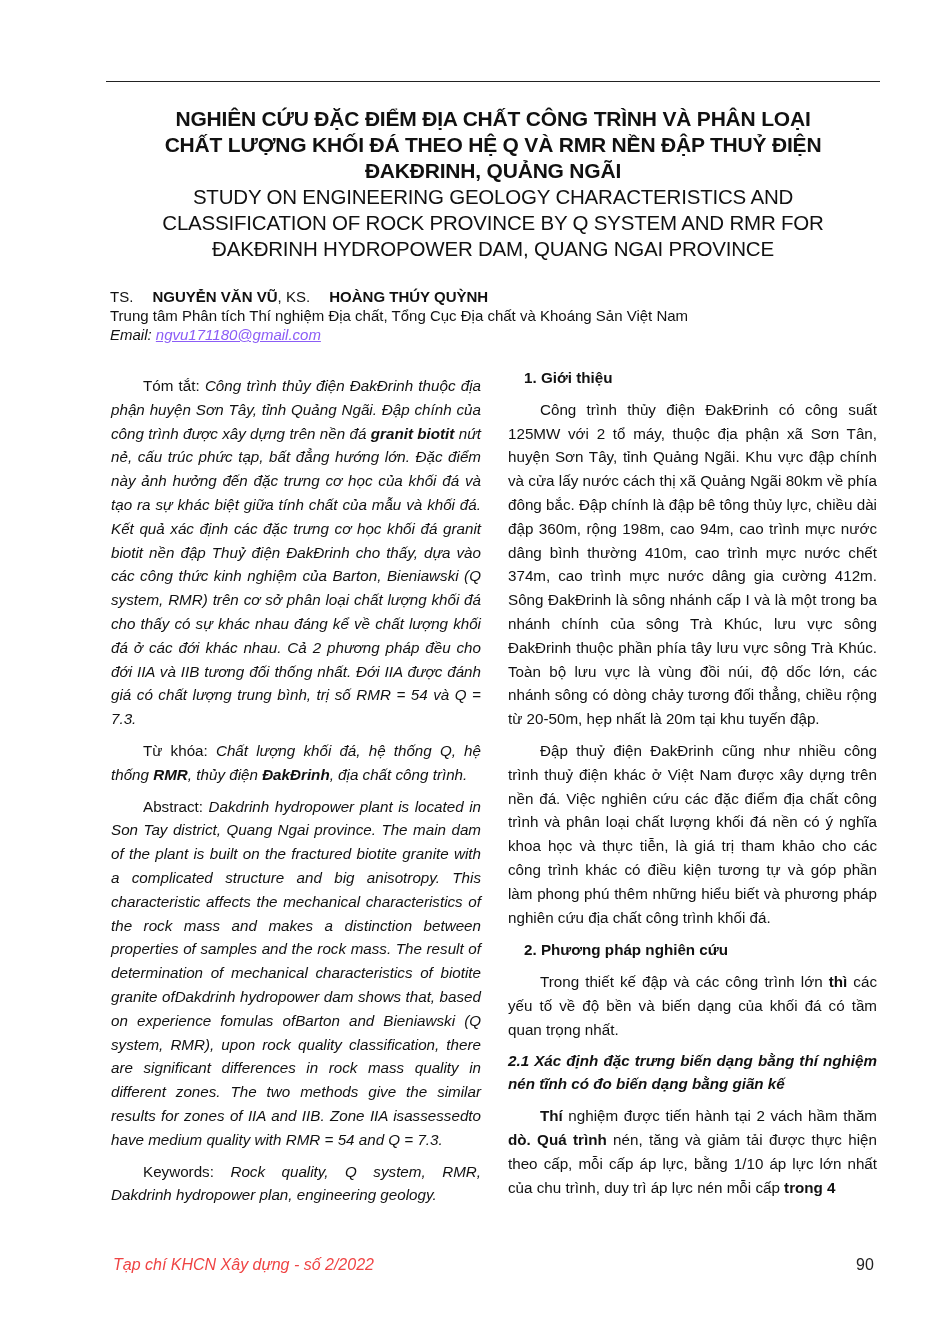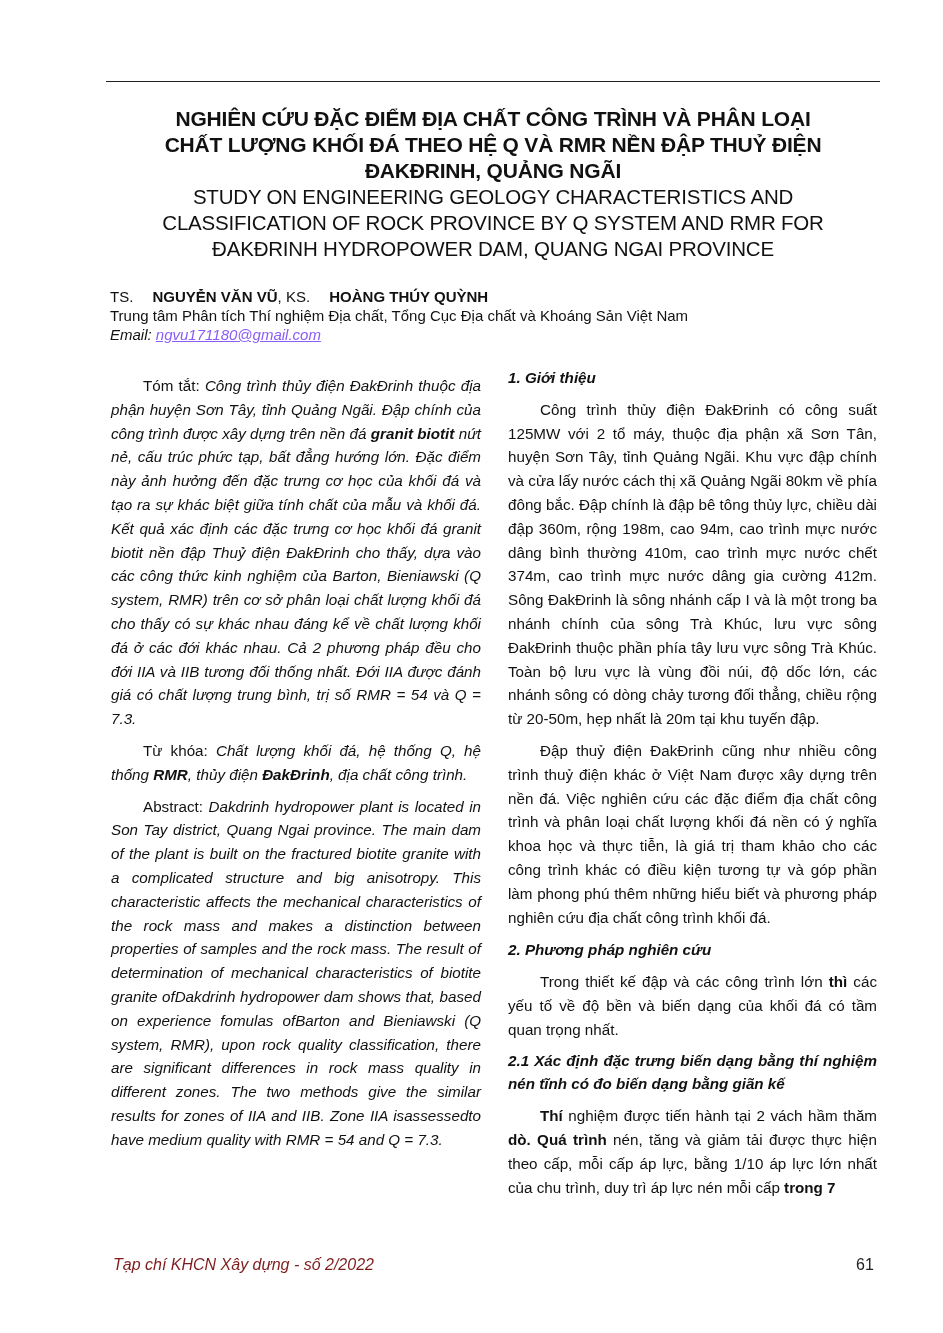--- a/index.html
+++ b/index.html
@@ -13,23 +13,23 @@
   .authors b { font-weight:bold;padding-left:15px; }
   .affil { position:absolute; left:110px; top:307px; font-size:15px; }
   .email { position:absolute; left:110px; top:326px; font-size:15px; font-style:italic; }
   .email a { color:#8b5cf6; text-decoration:underline; }
   .col { position:absolute; font-size:15.2px; line-height:23.8px; text-align:justify; }
   .col-left { left:111px; top:366px; width:370px; }
   .col-right { left:508px; top:366px; width:369px; }
   .col p { margin:8px 0 7px 0; text-indent:32px; }
   .it { font-style:italic; }
   .bd { font-weight:bold; }
-  .h2 { font-weight:bold; font-size:15.2px; margin:0 0 4px 0;font-style:italic; }
+  .h2 { font-weight:bold; font-size:15.2px; margin:0 0 4px 16px; }
   .h3 { font-weight:bold; font-style:italic; font-size:15.2px; margin:0 0 8px 0; text-align:justify; }
-  .footer-journal { position:absolute; left:113px; top:1256px; font-size:16px; font-style:italic; color:#7f1d1d; }
+  .footer-journal { position:absolute; left:113px; top:1256px; font-size:16px; font-style:italic; color:#ef4444; }
   .footer-page { position:absolute; left:856px; top:1256px; font-size:16px; color:#222; }
 </style>
 </head>
 <body>
 
 <div class="page">
 
   <div class="header-rule"></div>
 
   <div class="title-vi">
@@ -55,32 +55,35 @@
   <div class="col col-left">
     <p>
       <span>Tóm tắt: </span><span class="it">Công trình thủy điện ĐakĐrinh thuộc địa phận huyện Sơn Tây, tỉnh Quảng Ngãi. Đập chính của công trình được xây dựng trên nền đá </span><span class="it bd">granit biotit</span><span class="it"> nứt nẻ, cấu trúc phức tạp, bất đẳng hướng lớn. Đặc điểm này ảnh hưởng đến đặc trưng cơ học của khối đá và tạo ra sự khác biệt giữa tính chất của mẫu và khối đá. Kết quả xác định các đặc trưng cơ học khối đá granit biotit nền đập Thuỷ điện ĐakĐrinh cho thấy, dựa vào các công thức kinh nghiệm của Barton, Bieniawski (Q system, RMR) trên cơ sở phân loại chất lượng khối đá cho thấy có sự khác nhau đáng kể về chất lượng khối đá ở các đới khác nhau. Cả 2 phương pháp đều cho đới IIA và IIB tương đối thống nhất. Đới IIA được đánh giá có chất lượng trung bình, trị số RMR = 54 và Q = 7.3.</span>
     </p>
     <p>
       <span>Từ khóa: </span><span class="it">Chất lượng khối đá, hệ thống Q, hệ thống </span><span class="it bd">RMR</span><span class="it">, thủy điện </span><span class="it bd">ĐakĐrinh</span><span class="it">, địa chất công trình.</span>
     </p>
     <p>
       <span>Abstract: </span><span class="it">Dakdrinh hydropower plant is located in Son Tay district, Quang Ngai province. The main dam of the plant is built on the fractured biotite granite with a complicated structure and big anisotropy. This characteristic affects the mechanical characteristics of the rock mass and makes a distinction between properties of samples and the rock mass. The result of determination of mechanical characteristics of biotite granite ofDakdrinh hydropower dam shows that, based on experience fomulas ofBarton and Bieniawski (Q system, RMR), upon rock quality classification, there are significant differences in rock mass quality in different zones. The two methods give the similar results for zones of IIA and IIB. Zone IIA isassessedto have medium quality with RMR = 54 and Q = 7.3.</span>
     </p>
+    <p>
+      <span>Keywords: </span><span class="it">Rock quality, Q system, RMR, Dakdrinh hydropower plan, engineering geology.</span>
+    </p>
   </div>
 
   <div class="col col-right">
     <div class="h2">1.  Giới thiệu</div>
     <p>Công trình thủy điện ĐakĐrinh có công suất 125MW với 2 tổ máy, thuộc địa phận xã Sơn Tân, huyện Sơn Tây, tỉnh Quảng Ngãi. Khu vực đập chính và cửa lấy nước cách thị xã Quảng Ngãi 80km về phía đông bắc. Đập chính là đập bê tông thủy lực, chiều dài đập 360m, rộng 198m, cao 94m, cao trình mực nước dâng bình thường 410m, cao trình mực nước chết 374m, cao trình mực nước dâng gia cường 412m. Sông ĐakĐrinh là sông nhánh cấp I và là một trong ba nhánh chính của sông Trà Khúc, lưu vực sông ĐakĐrinh thuộc phần phía tây lưu vực sông Trà Khúc. Toàn bộ lưu vực là vùng đồi núi, độ dốc lớn, các nhánh sông có dòng chảy tương đối thẳng, chiều rộng từ 20-50m, hẹp nhất là 20m tại khu tuyến đập.</p>
     <p style="margin-bottom:9px;">Đập thuỷ điện ĐakĐrinh cũng như nhiều công trình thuỷ điện khác ở Việt Nam được xây dựng trên nền đá. Việc nghiên cứu các đặc điểm địa chất công trình và phân loại chất lượng khối đá nền có ý nghĩa khoa học và thực tiễn, là giá trị tham khảo cho các công trình khác có điều kiện tương tự và góp phần làm phong phú thêm những hiểu biết và phương pháp nghiên cứu địa chất công trình khối đá.</p>
     <div class="h2">2.  Phương pháp nghiên cứu</div>
     <p>
       <span>Trong thiết kế đập và các công trình lớn </span><span class="bd">thì</span><span> các yếu tố về độ bền và biến dạng của khối đá có tầm quan trọng nhất.</span>
     </p>
     <div class="h3">2.1 Xác định đặc trưng biến dạng bằng thí nghiệm nén tĩnh có đo biến dạng bằng giãn kế</div>
     <p>
-      <span class="bd">Thí</span><span> nghiệm được tiến hành tại 2 vách hầm thăm </span><span class="bd">dò. Quá trình</span><span> nén, tăng và giảm tải được thực hiện theo cấp, mỗi cấp áp lực, bằng 1/10 áp lực lớn nhất của chu trình, duy trì áp lực nén mỗi cấp </span><span class="bd">trong 7</span>
+      <span class="bd">Thí</span><span> nghiệm được tiến hành tại 2 vách hầm thăm </span><span class="bd">dò. Quá trình</span><span> nén, tăng và giảm tải được thực hiện theo cấp, mỗi cấp áp lực, bằng 1/10 áp lực lớn nhất của chu trình, duy trì áp lực nén mỗi cấp </span><span class="bd">trong 4</span>
     </p>
   </div>
 
   <div class="footer-journal">Tạp chí KHCN Xây dựng - số 2/2022</div>
-  <div class="footer-page">61</div>
+  <div class="footer-page">90</div>
 
 </div>
 
 </body></html>

